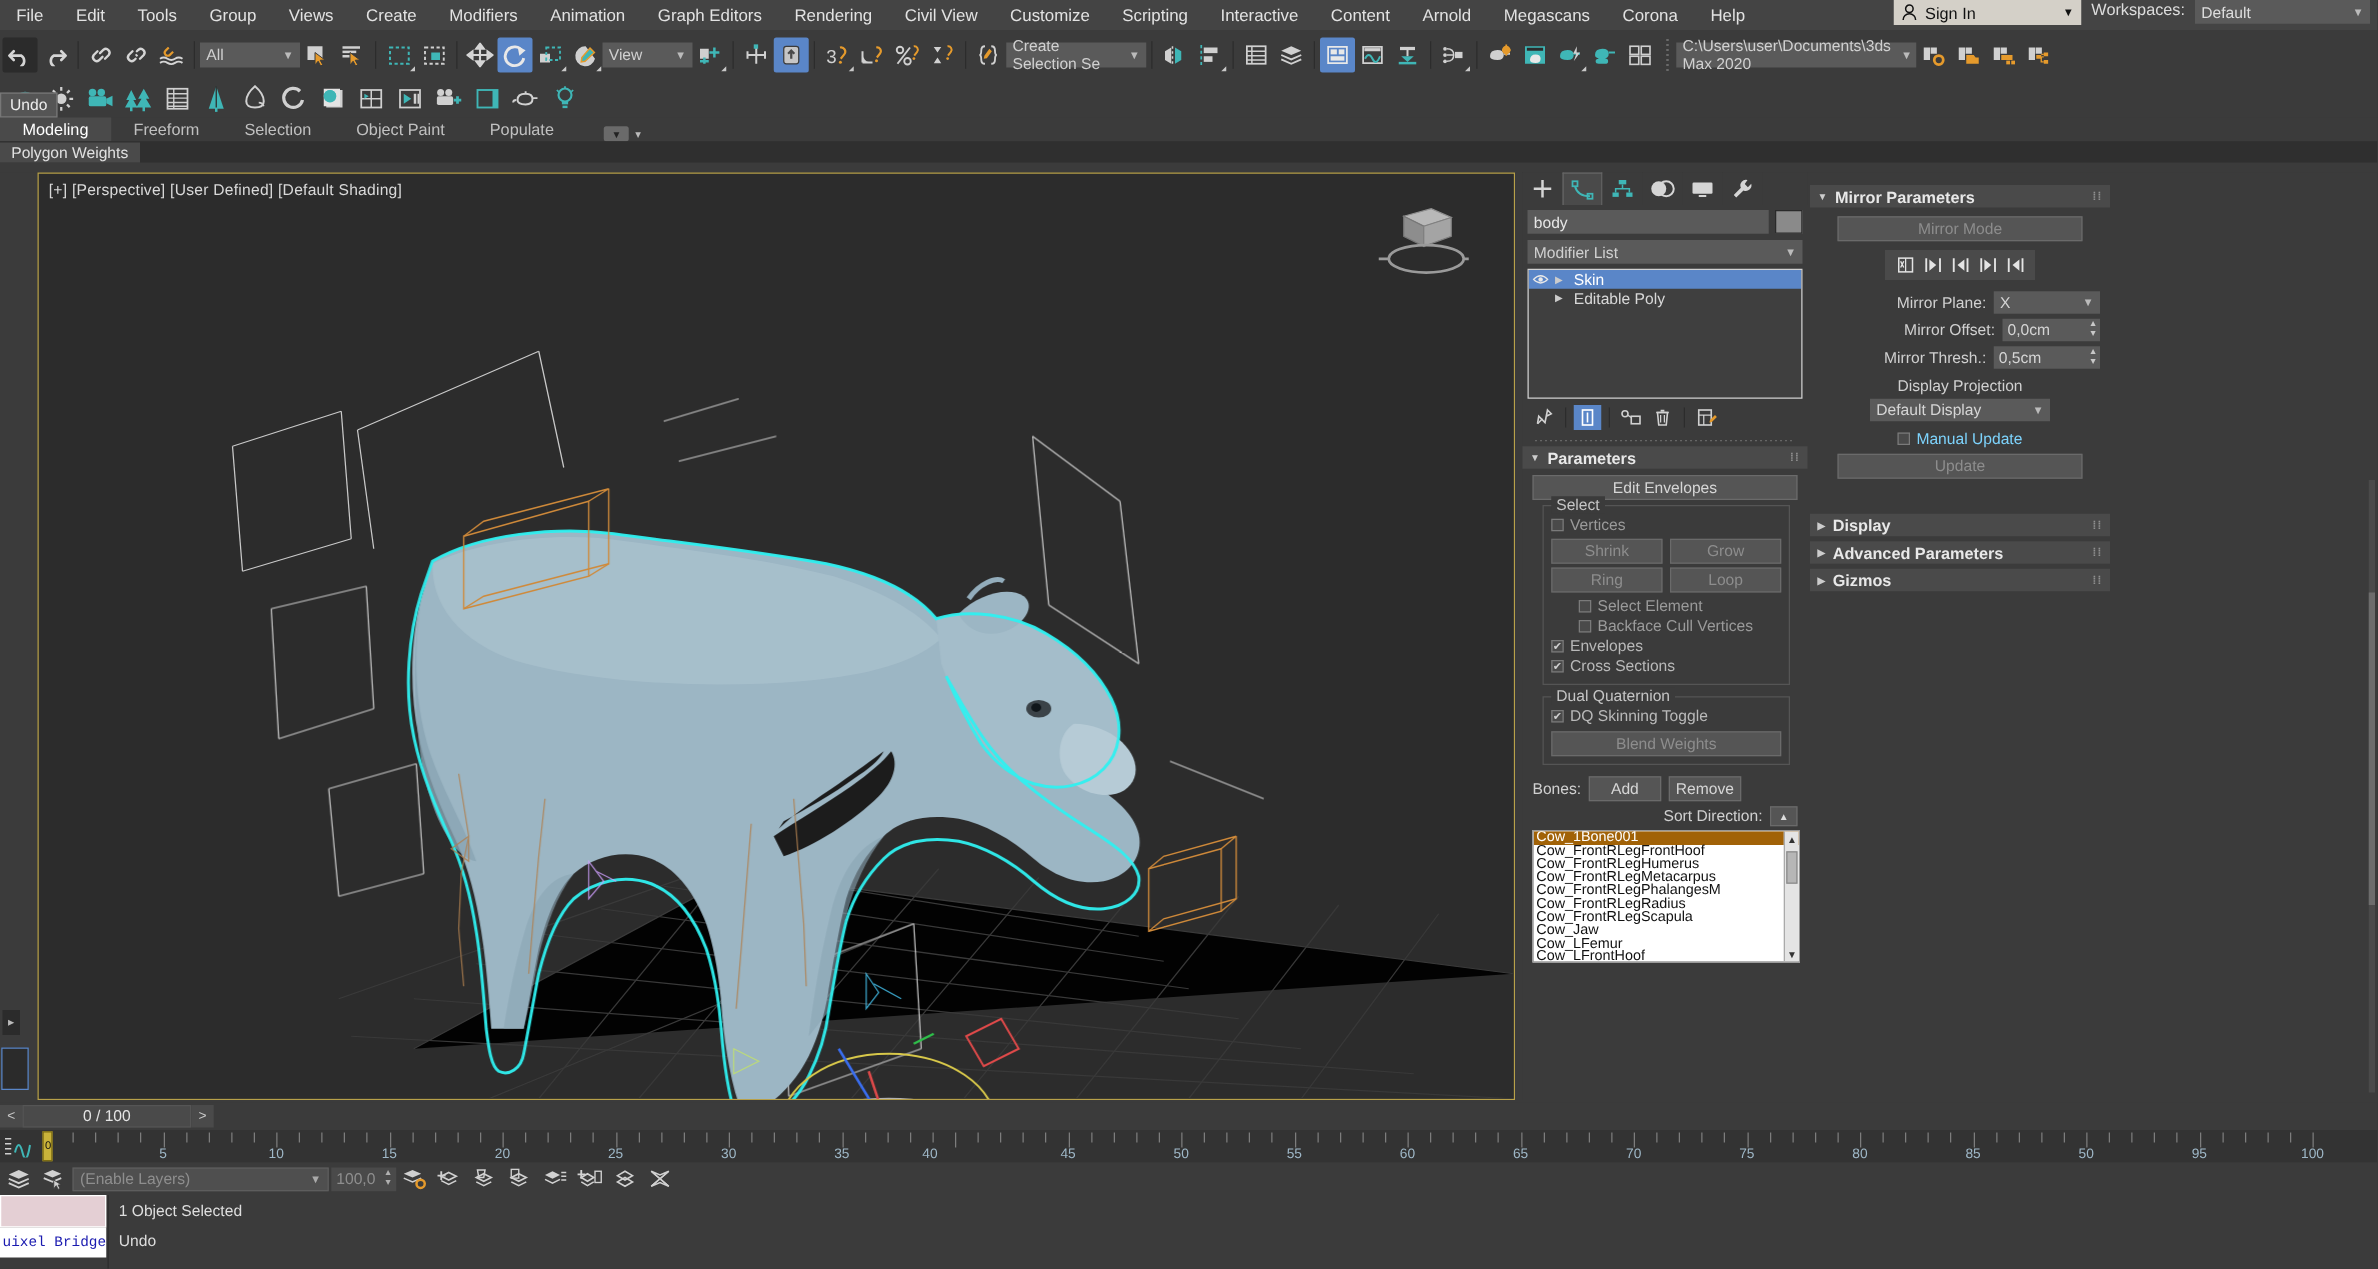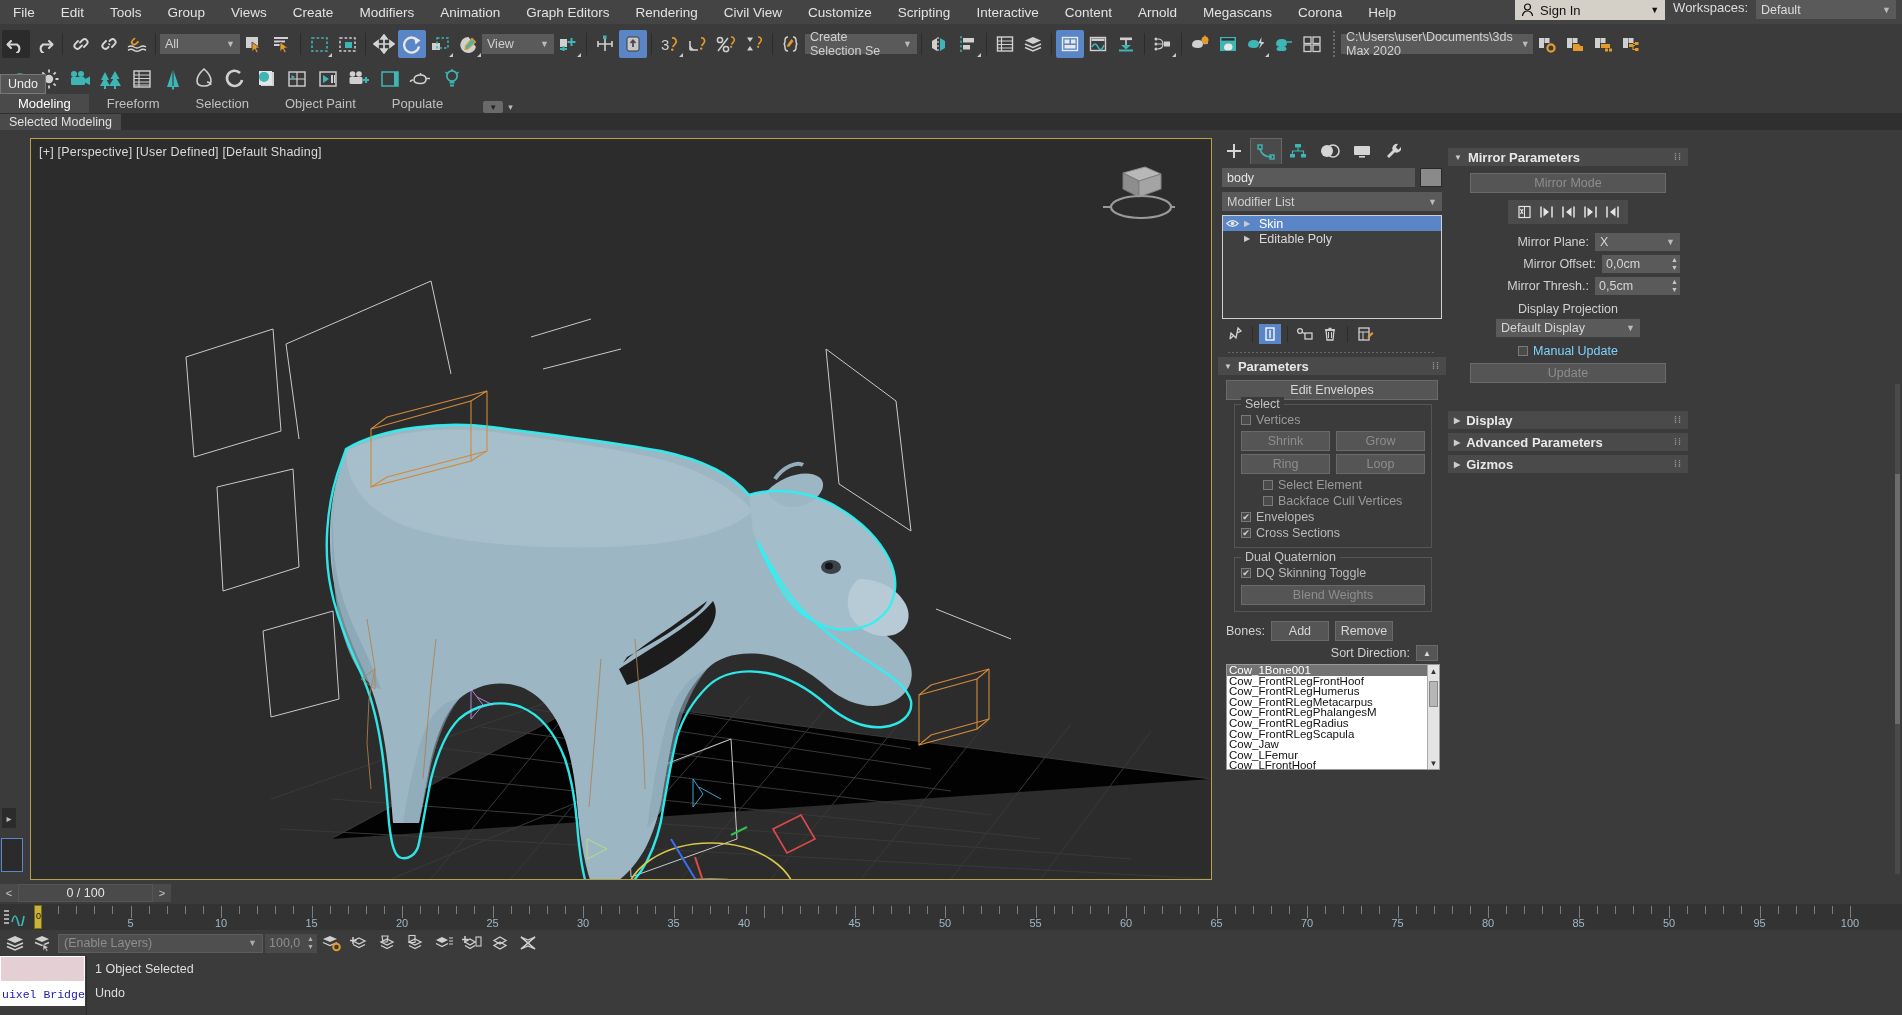--- a/index.html
+++ b/index.html
@@ -150,21 +150,21 @@
   .row2{ display:flex; gap:6px; margin-top:3px;}
   .row2 .btn{ flex:1; }
 
   .spin{ background:#5a5a5a; height:18px; font-size:12.5px; color:#d5d5d5;
     display:flex;align-items:center; padding:0 4px; position:relative;}
   .spin .arrows{ position:absolute; right:2px; top:1px; font-size:7px; line-height:8px; color:#c8c8c8;}
 
   .boneslist{ margin:3px 6px 0 8px; background:#fff; border:1px solid #999;
     height:106px; overflow:hidden; position:relative;}
   .bonerow{ font-size:11.5px; color:#111; height:10.6px; line-height:10.6px; padding-left:2px; white-space:nowrap;}
-  .bonerow.sel{ background:#737373; color:#fff; }
+  .bonerow.sel{ background:#a16207; color:#fff; }
   .bonescroll{ position:absolute; right:0; top:0; width:12px; height:100%; background:#e4e4e4;
     border-left:1px solid #aaa;}
   .bonescroll .thumb{ position:absolute; left:1px; top:16px; width:9px; height:26px; background:#b6b6b6; border:1px solid #8a8a8a;}
   .bonescroll .up{ position:absolute; left:0; top:0; width:11px;height:12px; font-size:8px;
      display:flex;align-items:center;justify-content:center;color:#333;}
   .bonescroll .dn{ position:absolute; left:0; bottom:0; width:11px;height:12px; font-size:8px;
      display:flex;align-items:center;justify-content:center;color:#333;}
 
   .panel-scroll{ position:absolute; right:2px; top:246px; width:5px; height:490px;
     background:#4a4a4a;}
@@ -678,21 +678,21 @@
     <div class="rtab">Freeform</div>
     <div class="rtab">Selection</div>
     <div class="rtab">Object Paint</div>
     <div class="rtab">Populate</div>
     <div class="rtab-more">
       <span class="box">▼</span>
       <span style="font-size:9px;color:#bbb">▾</span>
     </div>
   </div>
   <div class="ribbon-sub">
-    <div class="lbl">Selected Modeling</div>
+    <div class="lbl">Polygon Weights</div>
   </div>
 
   <div class="vp-left-strip">
     <div class="arrow">▸</div>
     <div class="blue"></div>
   </div>
 
   <div class="viewport">
     <svg width="1180" height="740" viewBox="0 0 1180 740">
       <rect width="1180" height="740" fill="#2c2c2c"></rect>

